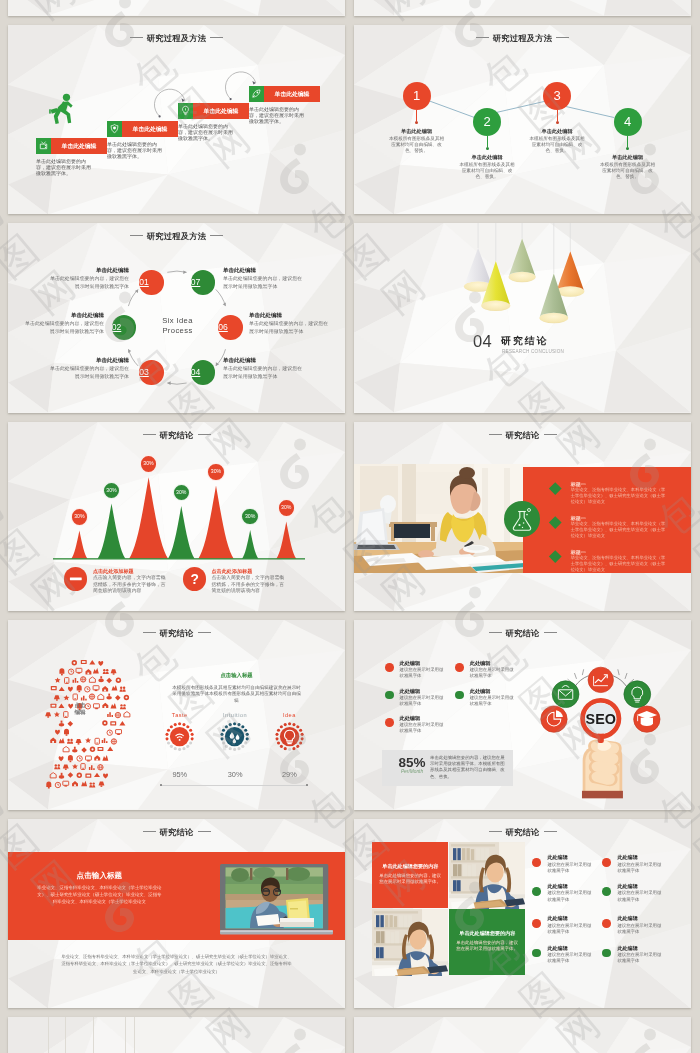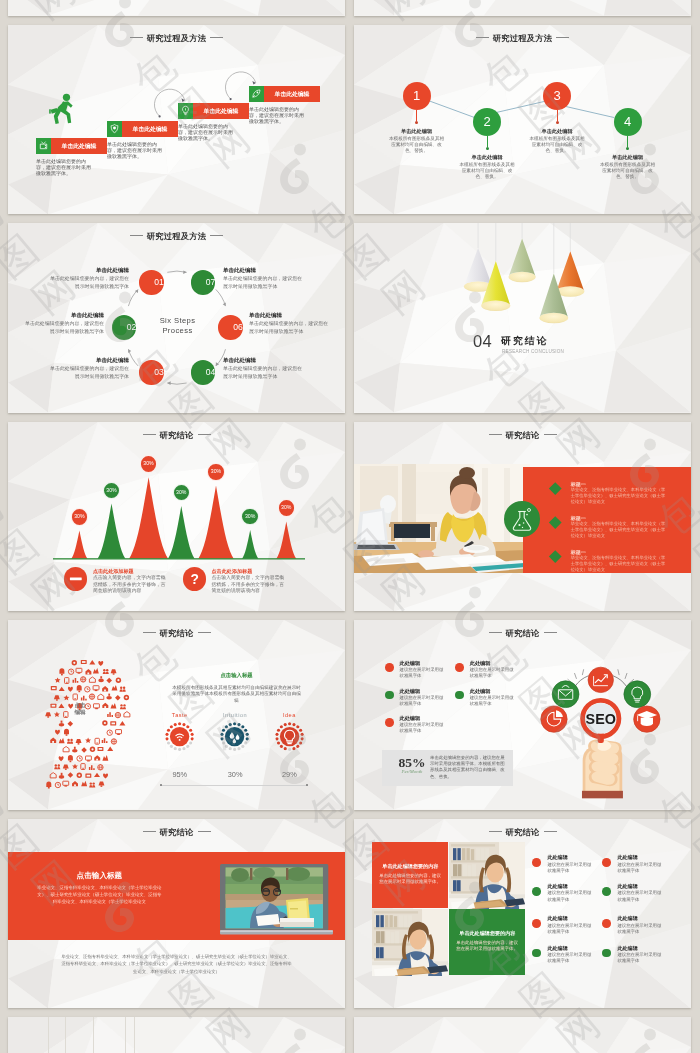--- a/index.html
+++ b/index.html
@@ -45,22 +45,22 @@
             line-height:28px;color:#fff;font-size:13px;font-weight:normal;}
   .s2 .stem{width:1px;height:11px;margin:0 auto;}
   .s2 .dot{width:3px;height:3px;border-radius:50%;margin:0 auto;}
   .s2 .lb{font-size:5.2px;font-weight:bold;color:#333;margin-top:4.2px;}
   .s2 .bd{font-size:4.6px;line-height:5.6px;color:#666;margin-top:1.8px;
           width:56px;margin-left:auto;margin-right:auto;}
 
   
   .s3 .ring{position:absolute;left:0;top:0;width:337px;height:190px;}
   .s3 .circ{position:absolute;width:24.5px;height:24.5px;border-radius:50%;
-            margin:-12.25px 0 0 -12.25px;line-height:24.5px;text-align:right;
-            color:#fff;font-size:8.6px;}
+            margin:-12.25px 0 0 -12.25px;line-height:24.5px;text-align:left;
+            color:#fff;font-size:8.6px;text-decoration:underline;}
   .s3 .txt{position:absolute;width:81px;}
   .s3 .txt .lb{font-size:5.5px;font-weight:bold;color:#2e2e2e;}
   .s3 .txt .bd{font-size:4.95px;line-height:7.2px;color:#6a6a6a;margin-top:1.4px;}
   .s3 .tr{text-align:right;} .s3 .tl{text-align:left;}
   .s3 .hexcenter{position:absolute;left:128px;top:93px;width:83px;text-align:center;
                  font-size:7.6px;line-height:9.6px;color:#4a4a4a;letter-spacing:.4px;}
 
   
   .s4 .lamps{position:absolute;left:0;top:0;width:337px;height:190px;}
   .s4 .divnum{position:absolute;left:119px;top:110px;font-size:16.5px;color:#3b3b3b;
@@ -114,21 +114,21 @@
   .s7 .sdot{position:absolute;width:2.6px;height:2.6px;border-radius:50%;background:#777;top:-0.8px;}
 
   
   .s8 .bul{position:absolute;}
   .s8 .bul .dot{position:absolute;left:-4.3px;top:-4.3px;width:8.6px;height:8.6px;border-radius:50%;}
   .s8 .bul .hd{position:absolute;left:10.2px;top:-7.5px;font-size:5.2px;font-weight:bold;
                color:#2b2b2b;white-space:nowrap;}
   .s8 .bul .bd{position:absolute;left:10.2px;top:-0.3px;width:46px;font-size:4.4px;
                line-height:6.2px;color:#6c6c6c;}
   .s8 .gbox{position:absolute;left:27.9px;top:129.9px;width:131px;height:36px;background:#e3e3e3;}
-  .s8 .stat{position:absolute;left:38px;top:135.5px;width:40px;text-align:center;font-family:Liberation Serif, serif;}
+  .s8 .stat{position:absolute;left:38px;top:135.5px;width:40px;text-align:center;}
   .s8 .stat .v{font-size:13.5px;font-weight:bold;color:#333;line-height:14px;}
   .s8 .stat .u{font-size:4.8px;color:#7aa07a;font-style:italic;margin-top:-1px;}
   .s8 .gbody{position:absolute;left:76px;top:134.5px;width:78px;font-size:4.4px;
              line-height:6.4px;color:#5e5e5e;}
   .s8 .seoart{position:absolute;left:174.3px;top:36.6px;width:133.9px;height:146.8px;}
 
   
   .s9 .banner{position:absolute;left:0;top:33.2px;width:337px;height:88.5px;background:#e8472a;}
   .s9 .heading{position:absolute;left:28.9px;top:52.8px;width:125px;text-align:center;
                font-size:7.6px;font-weight:bold;color:#fff;}
@@ -456,21 +456,21 @@
     </div>
     <div class="txt tr" style="left:40px;top:134px">
       <div class="lb">单击此处编辑</div>
       <div class="bd">单击此处编辑您要的内容，建议您在展示时采用微软雅黑字体</div>
     </div>
     <div class="txt tr" style="left:15px;top:89px">
       <div class="lb">单击此处编辑</div>
       <div class="bd">单击此处编辑您要的内容，建议您在展示时采用微软雅黑字体</div>
     </div>
     <div class="hexcenter">
-      <div>Six Steps</div>
+      <div>Six Idea</div>
       <div>Process</div>
     </div>
   </div>
 </div>
 
 <div class="slide col1 r2">
   <svg class="bg" viewBox="0 0 337 190" preserveAspectRatio="none">
         <polygon points="0,0 90,0 0,60" fill="#eceae8"></polygon>
         <polygon points="90,0 0,60 62,78" fill="#f2f1ef"></polygon>
         <polygon points="90,0 62,78 150,52" fill="#f7f6f5"></polygon>

